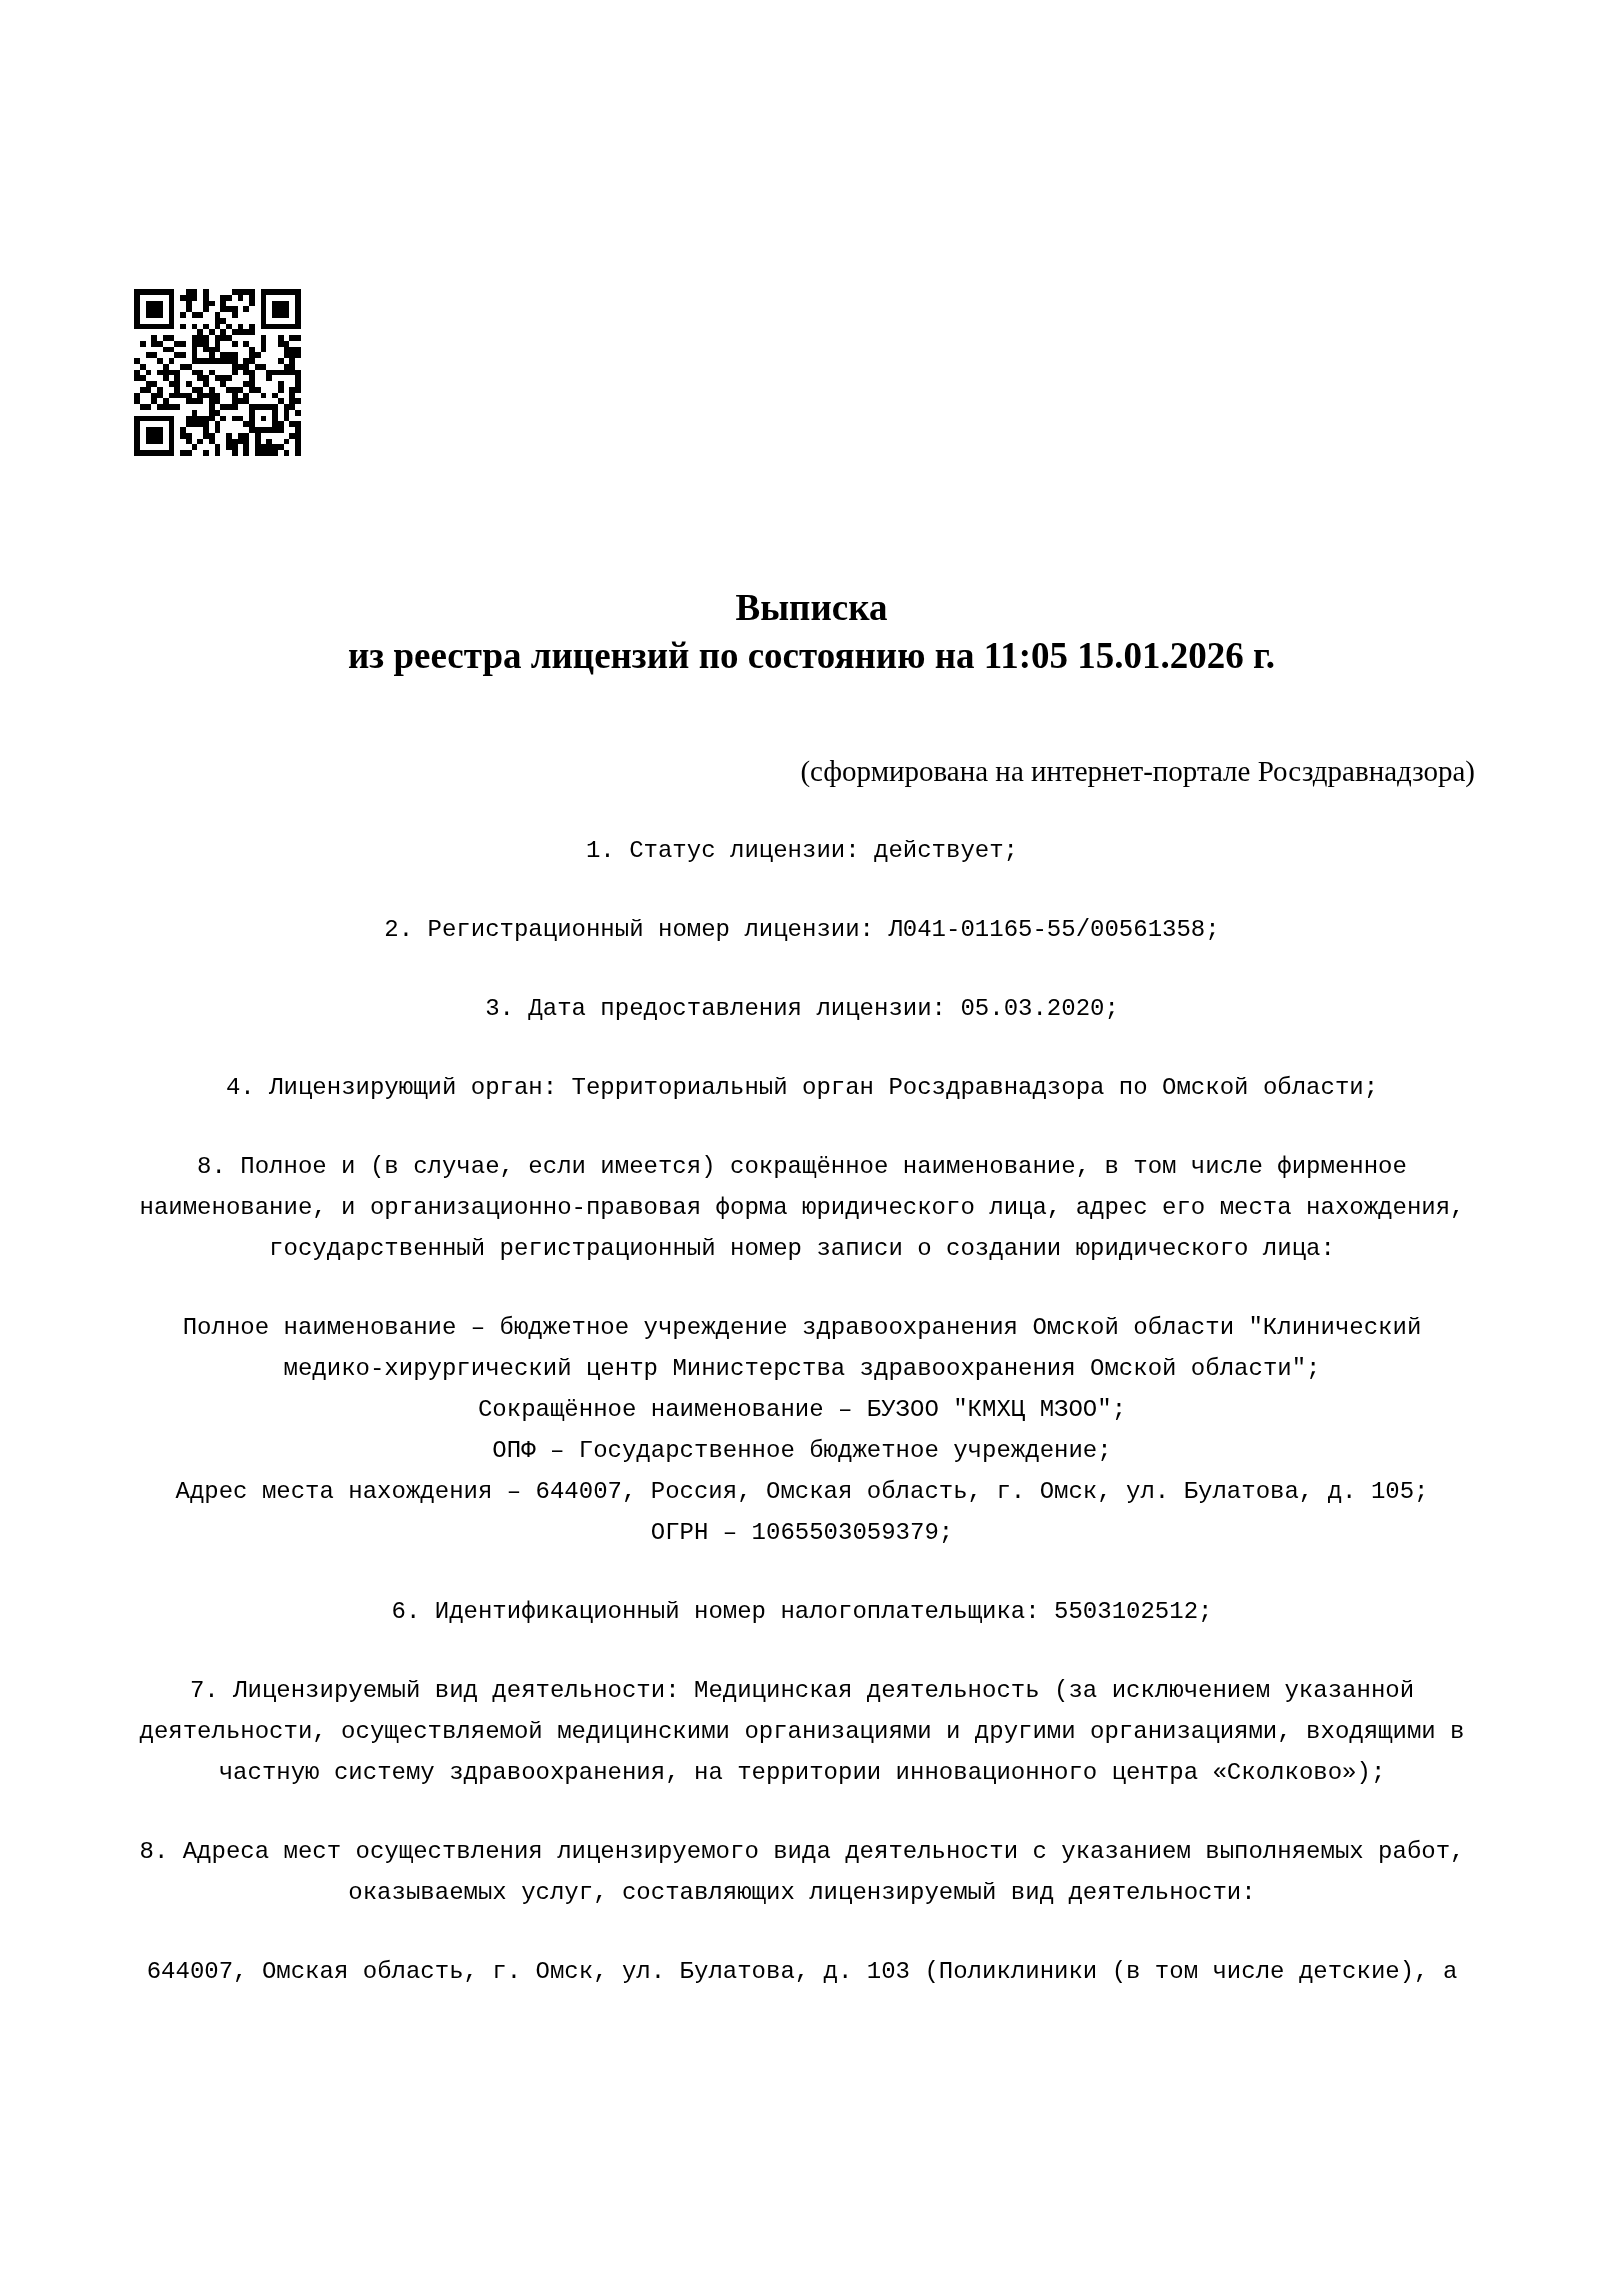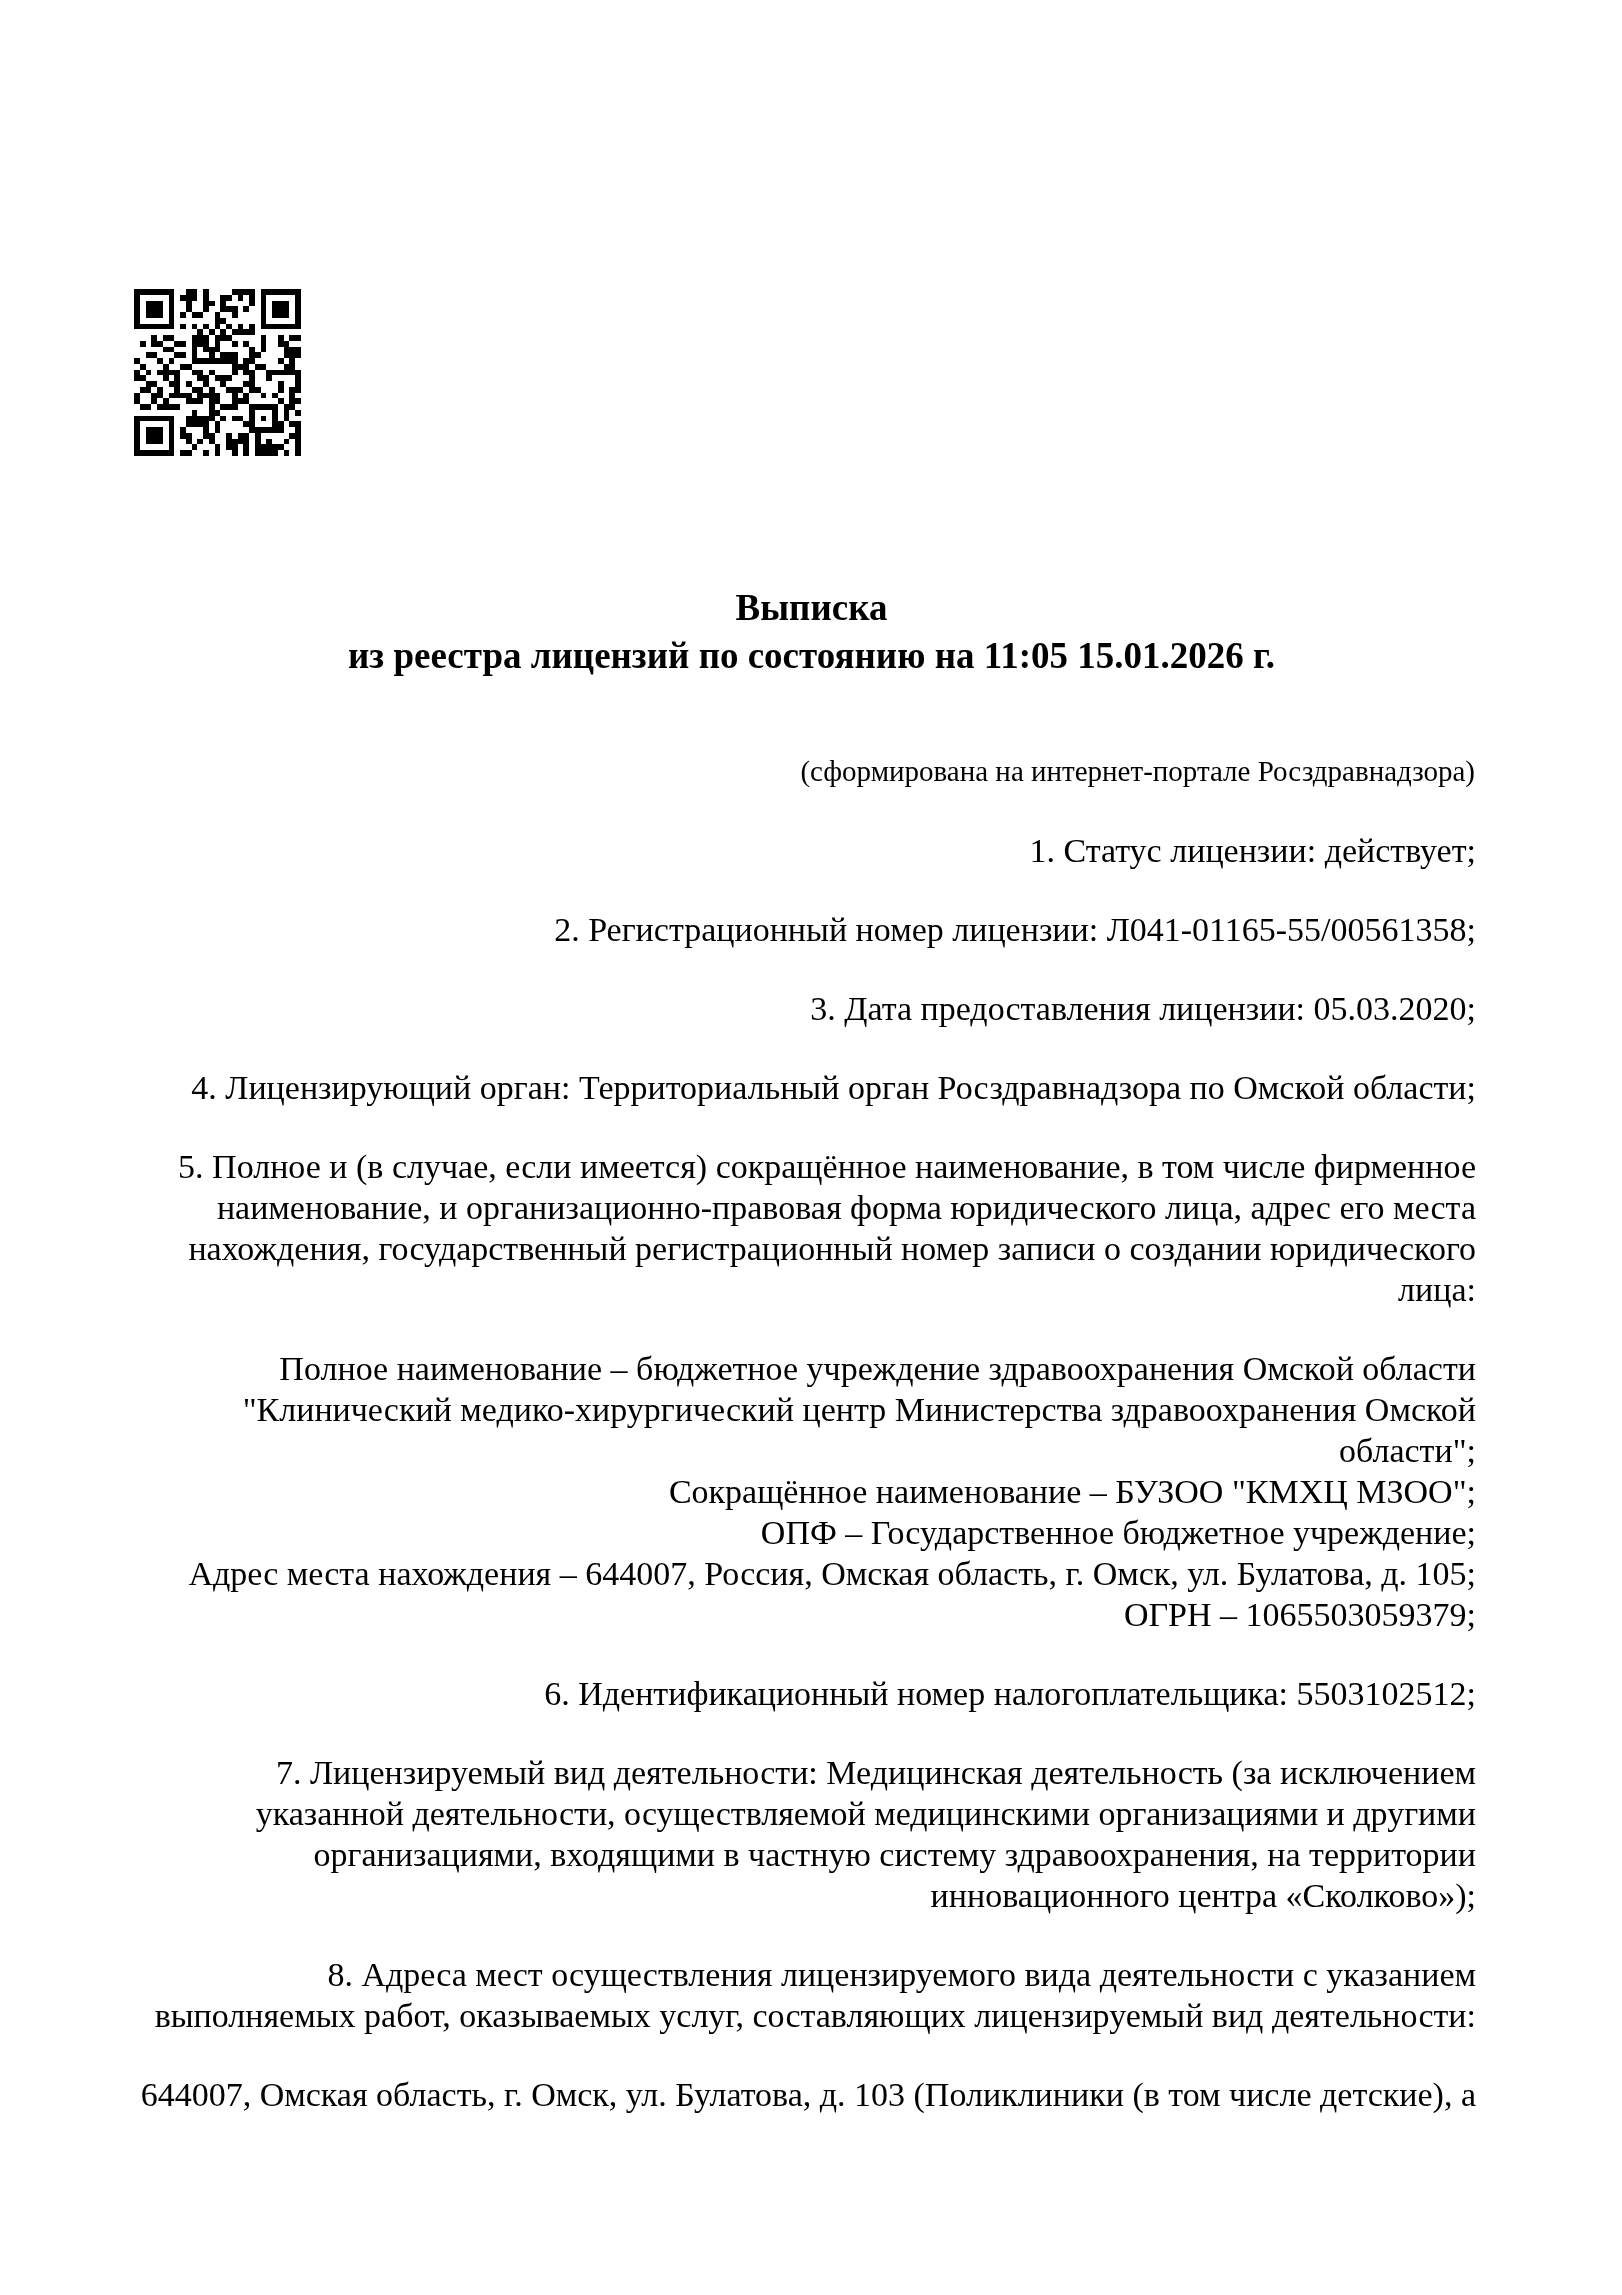--- a/index.html
+++ b/index.html
@@ -37,23 +37,24 @@
     width: 1347px;
     text-align: right;
     font-size: 29px;
     line-height: 34px;
   }
   .content {
     position: absolute;
     left: 128px;
     top: 830px;
     width: 1348px;
-    font-size: 34px;
+    font-size: 24px;
     line-height: 41px;
-    text-align: right;
+    text-align: center;
+    font-family: Liberation Mono, monospace;
   }
   .content p, .content .para { margin: 0 0 38px 0; }
   .content p:last-child { margin-bottom: 0; }
 </style>
 </head>
 <body>
 
 <div class="page">
 
   <div class="qr"><svg xmlns="http://www.w3.org/2000/svg" width="167" height="167" viewBox="0 0 29 29" shape-rendering="crispEdges" fill="#000000">
@@ -475,21 +476,21 @@
     <div>из реестра лицензий по состоянию на 11:05 15.01.2026 г.</div>
   </div>
 
   <div class="subtitle">(сформирована на интернет-портале Росздравнадзора)</div>
 
   <div class="content">
     <p>1. Статус лицензии: действует;</p>
     <p>2. Регистрационный номер лицензии: Л041-01165-55/00561358;</p>
     <p>3. Дата предоставления лицензии: 05.03.2020;</p>
     <p>4. Лицензирующий орган: Территориальный орган Росздравнадзора по Омской области;</p>
-    <p>5. Полное и (в случае, если имеется) сокращённое наименование, в том числе фирменное наименование, и организационно-правовая форма юридического лица, адрес его места нахождения, государственный регистрационный номер записи о создании юридического лица:</p>
+    <p>8. Полное и (в случае, если имеется) сокращённое наименование, в том числе фирменное наименование, и организационно-правовая форма юридического лица, адрес его места нахождения, государственный регистрационный номер записи о создании юридического лица:</p>
     <div class="para">
       <div>Полное наименование – бюджетное учреждение здравоохранения Омской области "Клинический медико-хирургический центр Министерства здравоохранения Омской области";</div>
       <div>Сокращённое наименование – БУЗОО "КМХЦ МЗОО";</div>
       <div>ОПФ – Государственное бюджетное учреждение;</div>
       <div>Адрес места нахождения – 644007, Россия, Омская область, г. Омск, ул. Булатова, д. 105;</div>
       <div>ОГРН – 1065503059379;</div>
     </div>
     <p>6. Идентификационный номер налогоплательщика: 5503102512;</p>
     <p>7. Лицензируемый вид деятельности: Медицинская деятельность (за исключением указанной деятельности, осуществляемой медицинскими организациями и другими организациями, входящими в частную систему здравоохранения, на территории инновационного центра «Сколково»);</p>
     <p>8. Адреса мест осуществления лицензируемого вида деятельности с указанием выполняемых работ, оказываемых услуг, составляющих лицензируемый вид деятельности:</p>

